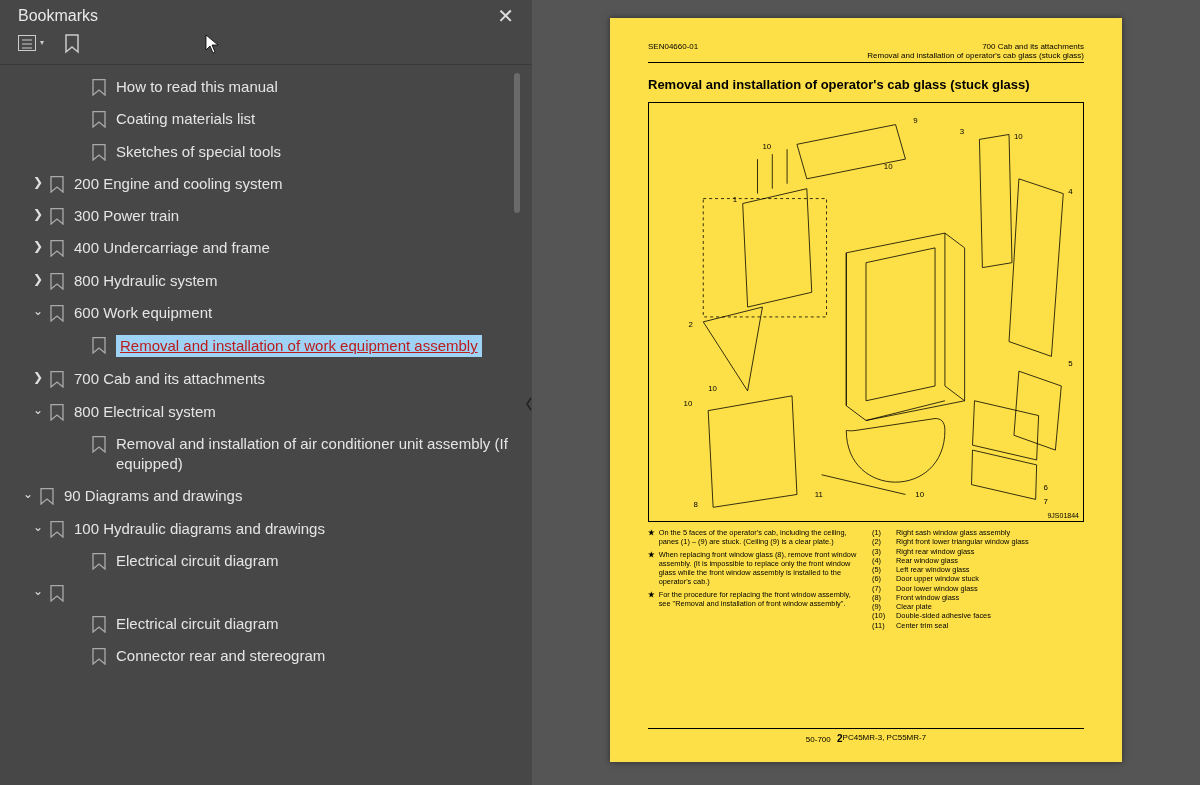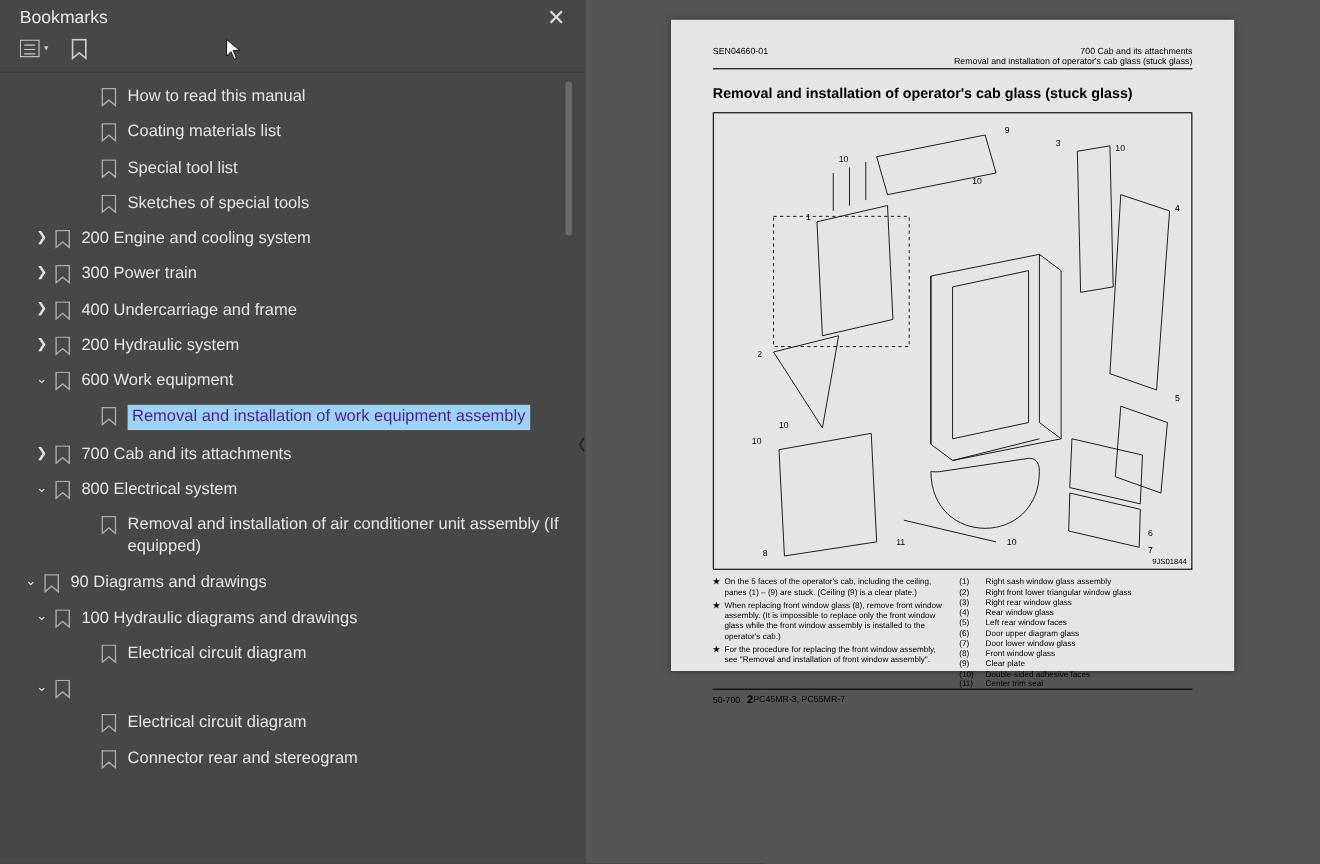--- a/index.html
+++ b/index.html
@@ -64,22 +64,23 @@
     }
     .row {
       display: flex;
       align-items: flex-start;
       padding: 6px 0 6px 0;
       line-height: 1.35;
       cursor: pointer;
     }
     .row.selected .label {
       background: #9fd3f5;
-      color: #4c1d95;
+      color: #b91c1c;
       padding: 1px 4px;
+      text-decoration: underline;
     }
     .disclosure {
       width: 16px;
       text-align: center;
       font-size: 12px;
       color: #e0e0e0;
       margin-right: 4px;
       flex-shrink: 0;
     }
     .bk-icon {
@@ -118,22 +119,22 @@
     
     .doc-area {
       flex: 1;
       background: #555;
       display: flex;
       justify-content: center;
       padding: 18px;
     }
     .page {
       width: 512px;
-      height: 592px;
-      background: #e5e5e5;
+      height: 744px;
+      background: #fde047;
       box-shadow: 0 0 6px rgba(0,0,0,0.5);
       padding: 24px 38px 18px 38px;
       color: #000;
       font-family: Arial, Helvetica, sans-serif;
       position: relative;
       display:flex;
       flex-direction:column;
     }
     .pg-top {
       display:flex;
@@ -172,21 +173,21 @@
     }
     .notes .col { flex:1; }
     .star-line { display:flex; gap:4px; margin-bottom:3px;}
     .star { font-weight:bold;}
     .parts-list { list-style:none; }
     .parts-list li { display:flex; gap:4px; }
     .parts-list .num { min-width:20px; }
     .pg-foot {
       margin-top:auto;
       display:flex;
-      justify-content:flex-start;
+      justify-content:center;
       font-size: 8px;
       padding-top: 4px;
       border-top:1px solid #000;
     }
     .pg-foot .pgnum { font-weight:bold; font-size:10px; margin-left:4px; }
   </style>
 </head>
 <body>
 
 <div class="sidebar">
@@ -241,31 +242,20 @@
           </div>
         </li>
         <li>
           <div class="row ind3 noarrow">
             <span class="disclosure"></span>
             <span class="bk-icon">
               <svg width="14" height="17" viewBox="0 0 14 17">
                 <path d="M1 0.5 H13 V16 L7 11 L1 16 Z" fill="none" stroke="#aaa" stroke-width="1.3"></path>
               </svg>
             </span>
-            <span class="label">Special tool list</span>
-          </div>
-        </li>
-        <li>
-          <div class="row ind3 noarrow">
-            <span class="disclosure"></span>
-            <span class="bk-icon">
-              <svg width="14" height="17" viewBox="0 0 14 17">
-                <path d="M1 0.5 H13 V16 L7 11 L1 16 Z" fill="none" stroke="#aaa" stroke-width="1.3"></path>
-              </svg>
-            </span>
             <span class="label">Sketches of special tools</span>
           </div>
         </li>
         <li>
           <div class="row ind1">
             <span class="disclosure">❯</span>
             <span class="bk-icon">
               <svg width="14" height="17" viewBox="0 0 14 17">
                 <path d="M1 0.5 H13 V16 L7 11 L1 16 Z" fill="none" stroke="#aaa" stroke-width="1.3"></path>
               </svg>
@@ -296,21 +286,21 @@
           </div>
         </li>
         <li>
           <div class="row ind1">
             <span class="disclosure">❯</span>
             <span class="bk-icon">
               <svg width="14" height="17" viewBox="0 0 14 17">
                 <path d="M1 0.5 H13 V16 L7 11 L1 16 Z" fill="none" stroke="#aaa" stroke-width="1.3"></path>
               </svg>
             </span>
-            <span class="label">200 Hydraulic system</span>
+            <span class="label">800 Hydraulic system</span>
           </div>
         </li>
         <li>
           <div class="row ind1">
             <span class="disclosure">⌄</span>
             <span class="bk-icon">
               <svg width="14" height="17" viewBox="0 0 14 17">
                 <path d="M1 0.5 H13 V16 L7 11 L1 16 Z" fill="none" stroke="#aaa" stroke-width="1.3"></path>
               </svg>
             </span>
@@ -537,25 +527,25 @@
             <li>
               <span class="num">(3)</span>
               <span>Right rear window glass</span>
             </li>
             <li>
               <span class="num">(4)</span>
               <span>Rear window glass</span>
             </li>
             <li>
               <span class="num">(5)</span>
-              <span>Left rear window faces</span>
+              <span>Left rear window glass</span>
             </li>
             <li>
               <span class="num">(6)</span>
-              <span>Door upper diagram glass</span>
+              <span>Door upper window stuck</span>
             </li>
             <li>
               <span class="num">(7)</span>
               <span>Door lower window glass</span>
             </li>
             <li>
               <span class="num">(8)</span>
               <span>Front window glass</span>
             </li>
             <li>

